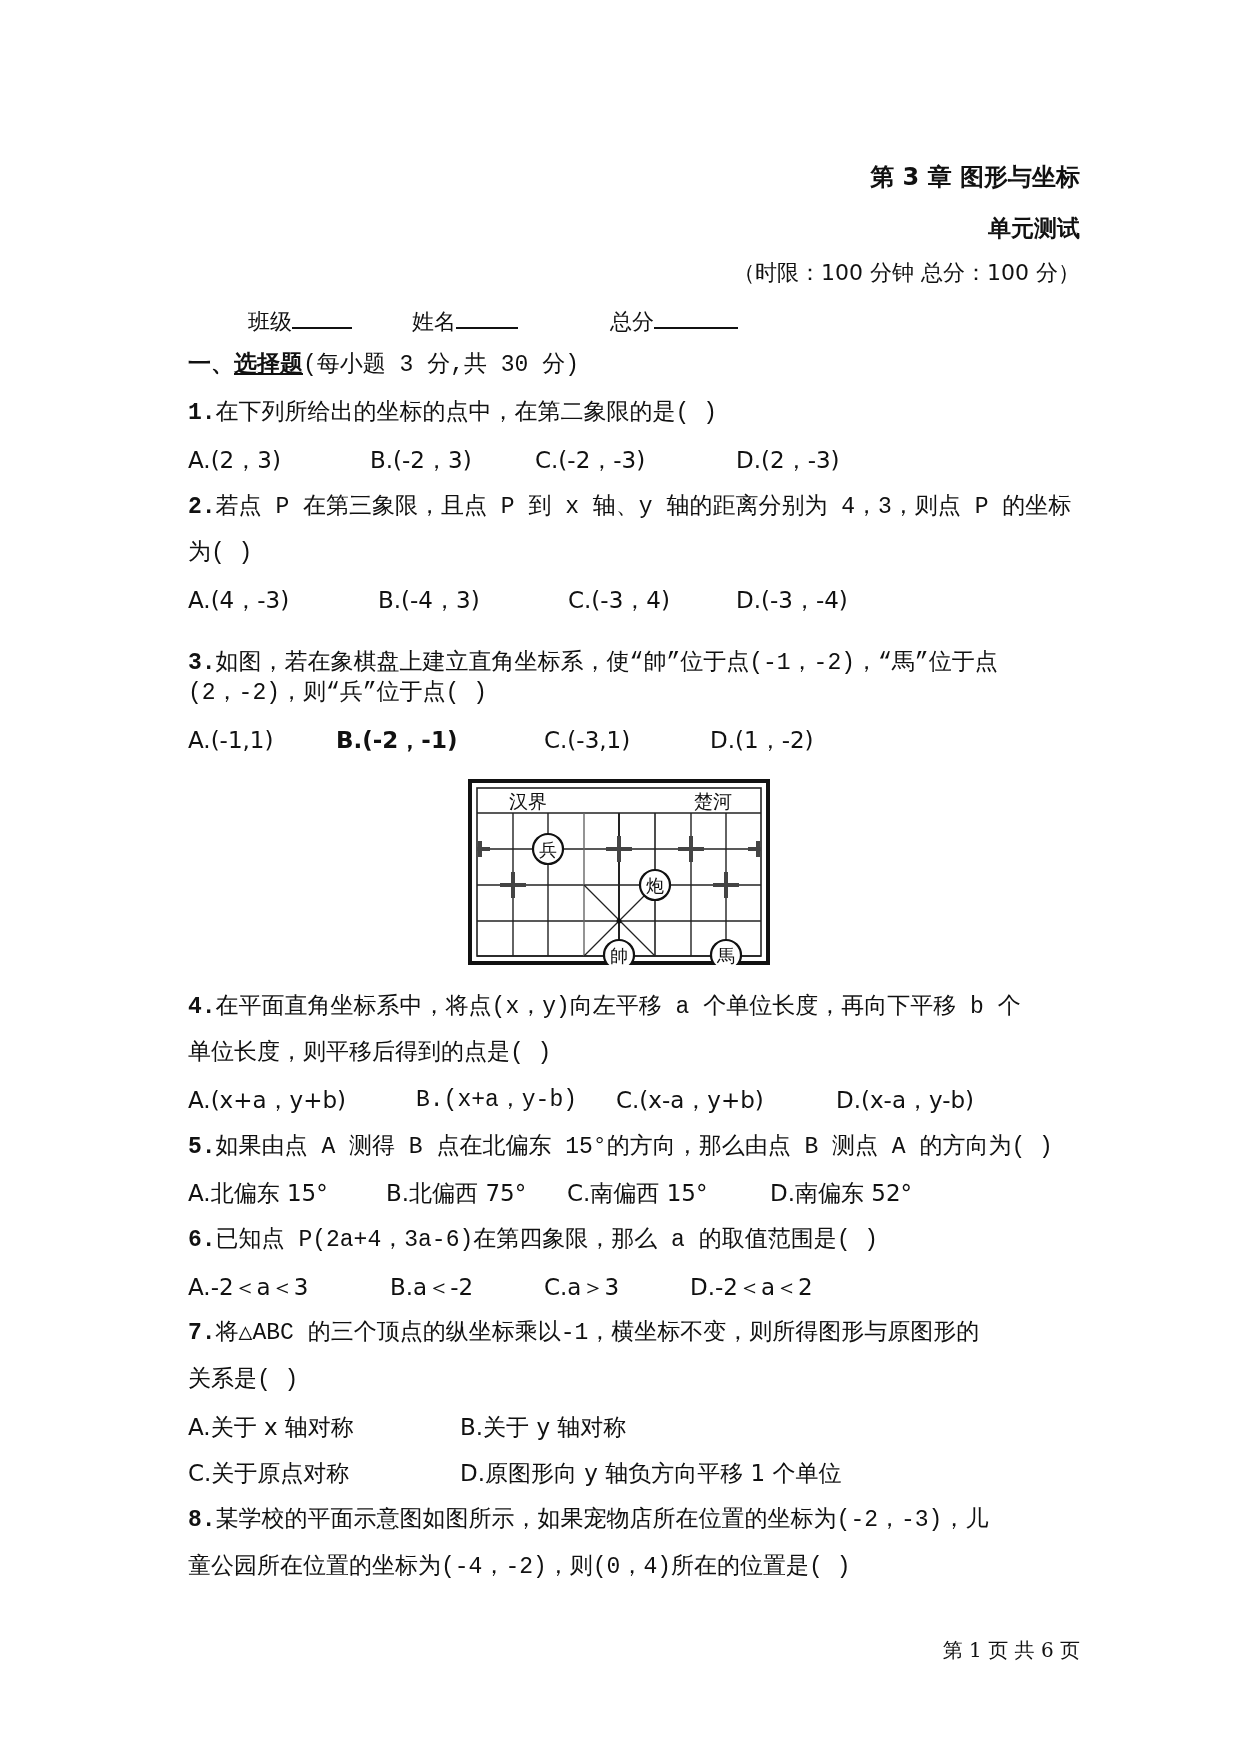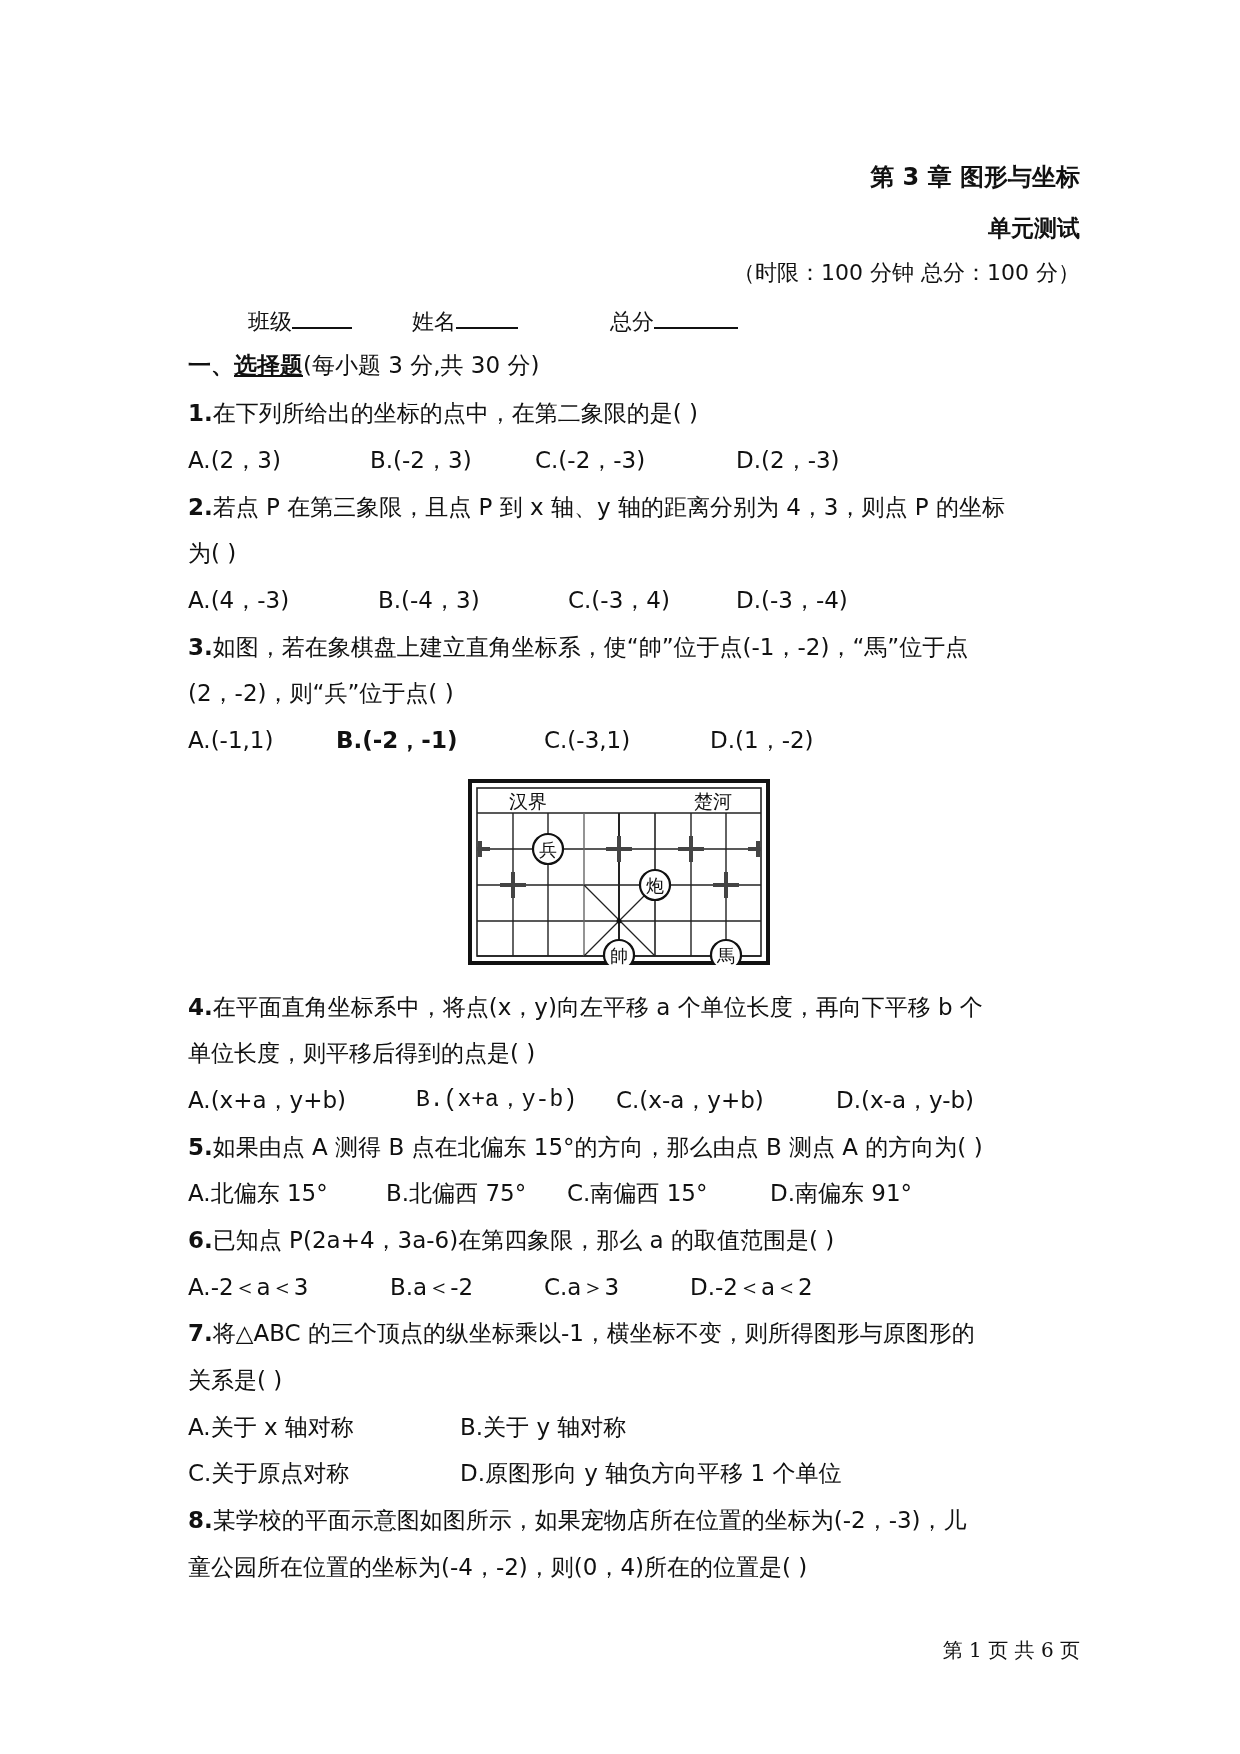--- a/index.html
+++ b/index.html
@@ -1,18 +1,18 @@
 <!DOCTYPE html>
 <html><head>
 <meta charset="utf-8">
 <style>
   html, body { margin: 0; padding: 0; background: #ffffff; }
   body { width: 1240px; height: 1754px; position: relative; overflow: hidden;
          font-family: "DejaVu Sans", sans-serif; color: #111; }
-  .line { position: absolute; left: 188px; font-size: 23px; line-height: 30px; white-space: nowrap; }
+  .line { position: absolute; left: 188px; font-size: 23px; line-height: 30px; white-space: nowrap; font-family: Liberation Mono, monospace; }
   .center { position: absolute; left: 0; width: 1080px; text-align: right; white-space: nowrap; }
   .title { font-size: 24px; font-weight: bold; line-height: 32px; }
   .subtitle { font-size: 23px; font-weight: bold; line-height: 32px; }
   .meta { font-size: 22px; line-height: 30px; }
   .num { font-weight: bold; }
   .opt { position: absolute; font-size: 23px; line-height: 30px; white-space: nowrap; }
   .info { position: absolute; font-size: 22px; line-height: 30px; white-space: nowrap; }
   .blank { display: inline-block; border-bottom: 2px solid #111; height: 22px; vertical-align: baseline; }
   .section { font-weight: normal; }
   .section .bold { font-weight: bold; }
@@ -50,21 +50,21 @@
 
 <div class="line" style="top:492px;">
   <span class="num">2.</span><span>若点 P 在第三象限，且点 P 到 x 轴、y 轴的距离分别为 4，3，则点 P 的坐标</span>
 </div>
 <div class="line" style="top:538px;">为(     )</div>
 <div class="opt" style="left:188px; top:585px;">A.(4，-3)</div>
 <div class="opt" style="left:378px; top:585px;">B.(-4，3)</div>
 <div class="opt" style="left:568px; top:585px;">C.(-3，4)</div>
 <div class="opt" style="left:736px; top:585px;">D.(-3，-4)</div>
 
-<div class="line" style="top:632px;">
+<div class="line" style="top:648px;">
   <span class="num">3.</span><span>如图，若在象棋盘上建立直角坐标系，使“帥”位于点(-1，-2)，“馬”位于点</span>
 </div>
 <div class="line" style="top:678px;">(2，-2)，则“兵”位于点(     )</div>
 <div class="opt" style="left:188px; top:725px;">A.(-1,1)</div>
 <div class="opt" style="left:336px; top:725px;font-weight:bold;">B.(-2，-1)</div>
 <div class="opt" style="left:544px; top:725px;">C.(-3,1)</div>
 <div class="opt" style="left:710px; top:725px;">D.(1，-2)</div>
 
 <svg id="board" width="302" height="186" viewBox="0 0 302 186" xmlns="http://www.w3.org/2000/svg">
 
@@ -135,21 +135,21 @@
 <div class="opt" style="left:416px; top:1085px;font-family:Liberation Mono, monospace;">B.(x+a，y-b)</div>
 <div class="opt" style="left:616px; top:1085px;">C.(x-a，y+b)</div>
 <div class="opt" style="left:836px; top:1085px;text-align:right;">D.(x-a，y-b)</div>
 
 <div class="line" style="top:1132px;">
   <span class="num">5.</span><span>如果由点 A 测得 B 点在北偏东 15°的方向，那么由点 B 测点 A 的方向为(     )</span>
 </div>
 <div class="opt" style="left:188px; top:1178px;">A.北偏东 15°</div>
 <div class="opt" style="left:386px; top:1178px;">B.北偏西 75°</div>
 <div class="opt" style="left:567px; top:1178px;">C.南偏西 15°</div>
-<div class="opt" style="left:770px; top:1178px;">D.南偏东 91°</div>
+<div class="opt" style="left:770px; top:1178px;">D.南偏东 52°</div>
 
 <div class="line" style="top:1225px;">
   <span class="num">6.</span><span>已知点 P(2a+4，3a-6)在第四象限，那么 a 的取值范围是(     )</span>
 </div>
 <div class="opt" style="left:188px; top:1272px;">A.-2＜a＜3</div>
 <div class="opt" style="left:390px; top:1272px;">B.a＜-2</div>
 <div class="opt" style="left:544px; top:1272px;">C.a＞3</div>
 <div class="opt" style="left:690px; top:1272px;">D.-2＜a＜2</div>
 
 <div class="line" style="top:1318px;">

